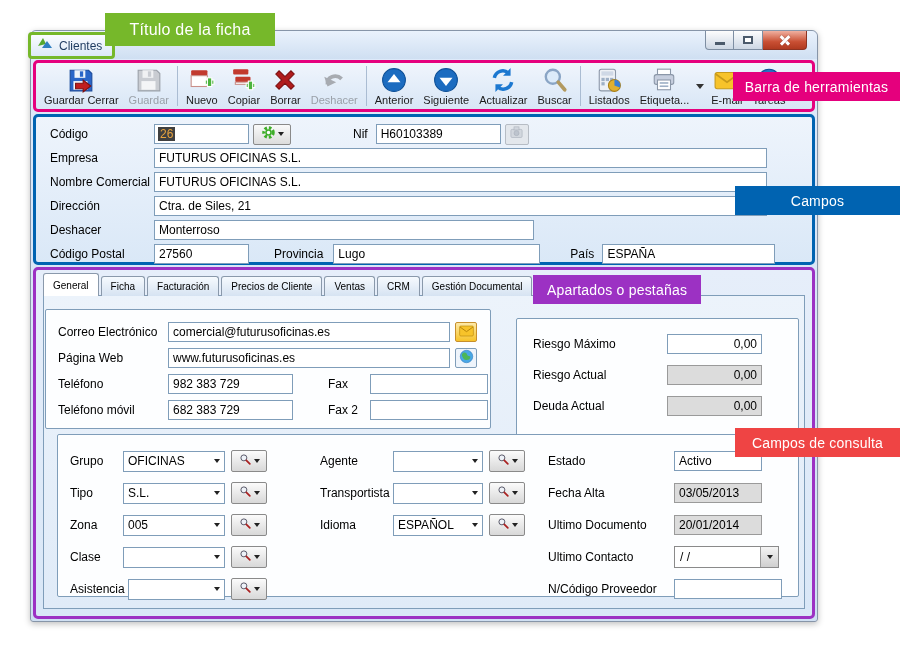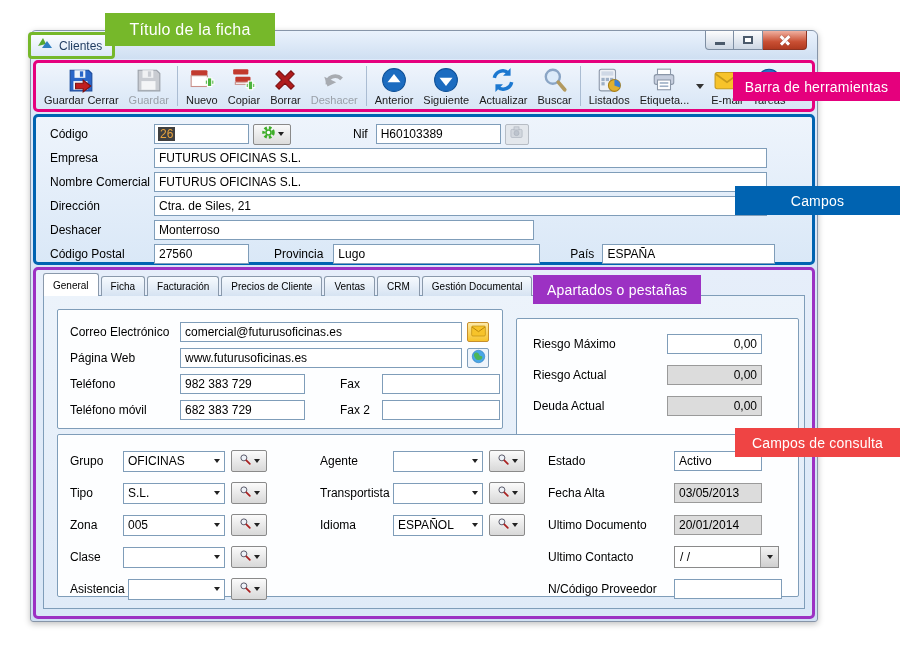--- a/index.html
+++ b/index.html
@@ -80,21 +80,21 @@
              border:3px solid #9c31c3; border-radius:5px;
              background:linear-gradient(#e6eefa,#d9e7f7); z-index:10; }
   #tabstrip { position:absolute; left:7px; top:4px; display:flex; align-items:flex-end; height:22px; z-index:5; }
   .tab { height:20px; padding:0 9px; display:flex; align-items:center; font-size:10px; color:#000;
          background:linear-gradient(#f6fafe,#d6e3f2); border:1px solid #8a99ab;
          border-bottom:none; border-radius:3px 3px 0 0; margin-right:2px; cursor:default; }
   .tab.active { height:23px; background:#fff; font-weight:400; position:relative; z-index:6; }
   #tabpanel { position:absolute; left:7px; top:25px; width:762px; height:314px;
               border:1px solid #7f9db9; background:linear-gradient(#ecf3fb,#e0ebf8); }
   .gbox { position:absolute; border:1px solid #7f9db9; border-radius:2px; background:#fdfeff; }
-  #gbox-contact { left:13px;  top:13px;  width:446px; height:120px; padding-top:9px; }
+  #gbox-contact { left:1px;  top:13px;  width:446px; height:120px; padding-top:9px; }
   #gbox-risk    { left:472px; top:22px;  width:283px; height:120px; padding-top:9px; }
   #gbox-lookup  { left:13px;  top:138px; width:742px; height:163px; }
   .crow { display:flex; align-items:center; height:26px; padding-left:12px; font-size:12px; }
   .clbl { width:110px; flex:0 0 auto; }
   .iconbtn { width:22px; height:20px; border:1px solid #c78f2c; border-radius:2px; margin-left:5px;
              background:linear-gradient(#fde9a8,#f7c32a); display:flex; align-items:center; justify-content:center; }
   .iconbtn.globe { border-color:#7f9db9; background:#eef4fb; }
   .rrow { display:flex; align-items:center; height:31px; padding-left:16px; font-size:12px; }
   .rlbl { width:134px; flex:0 0 auto; }
   .num { width:95px; text-align:right; }

